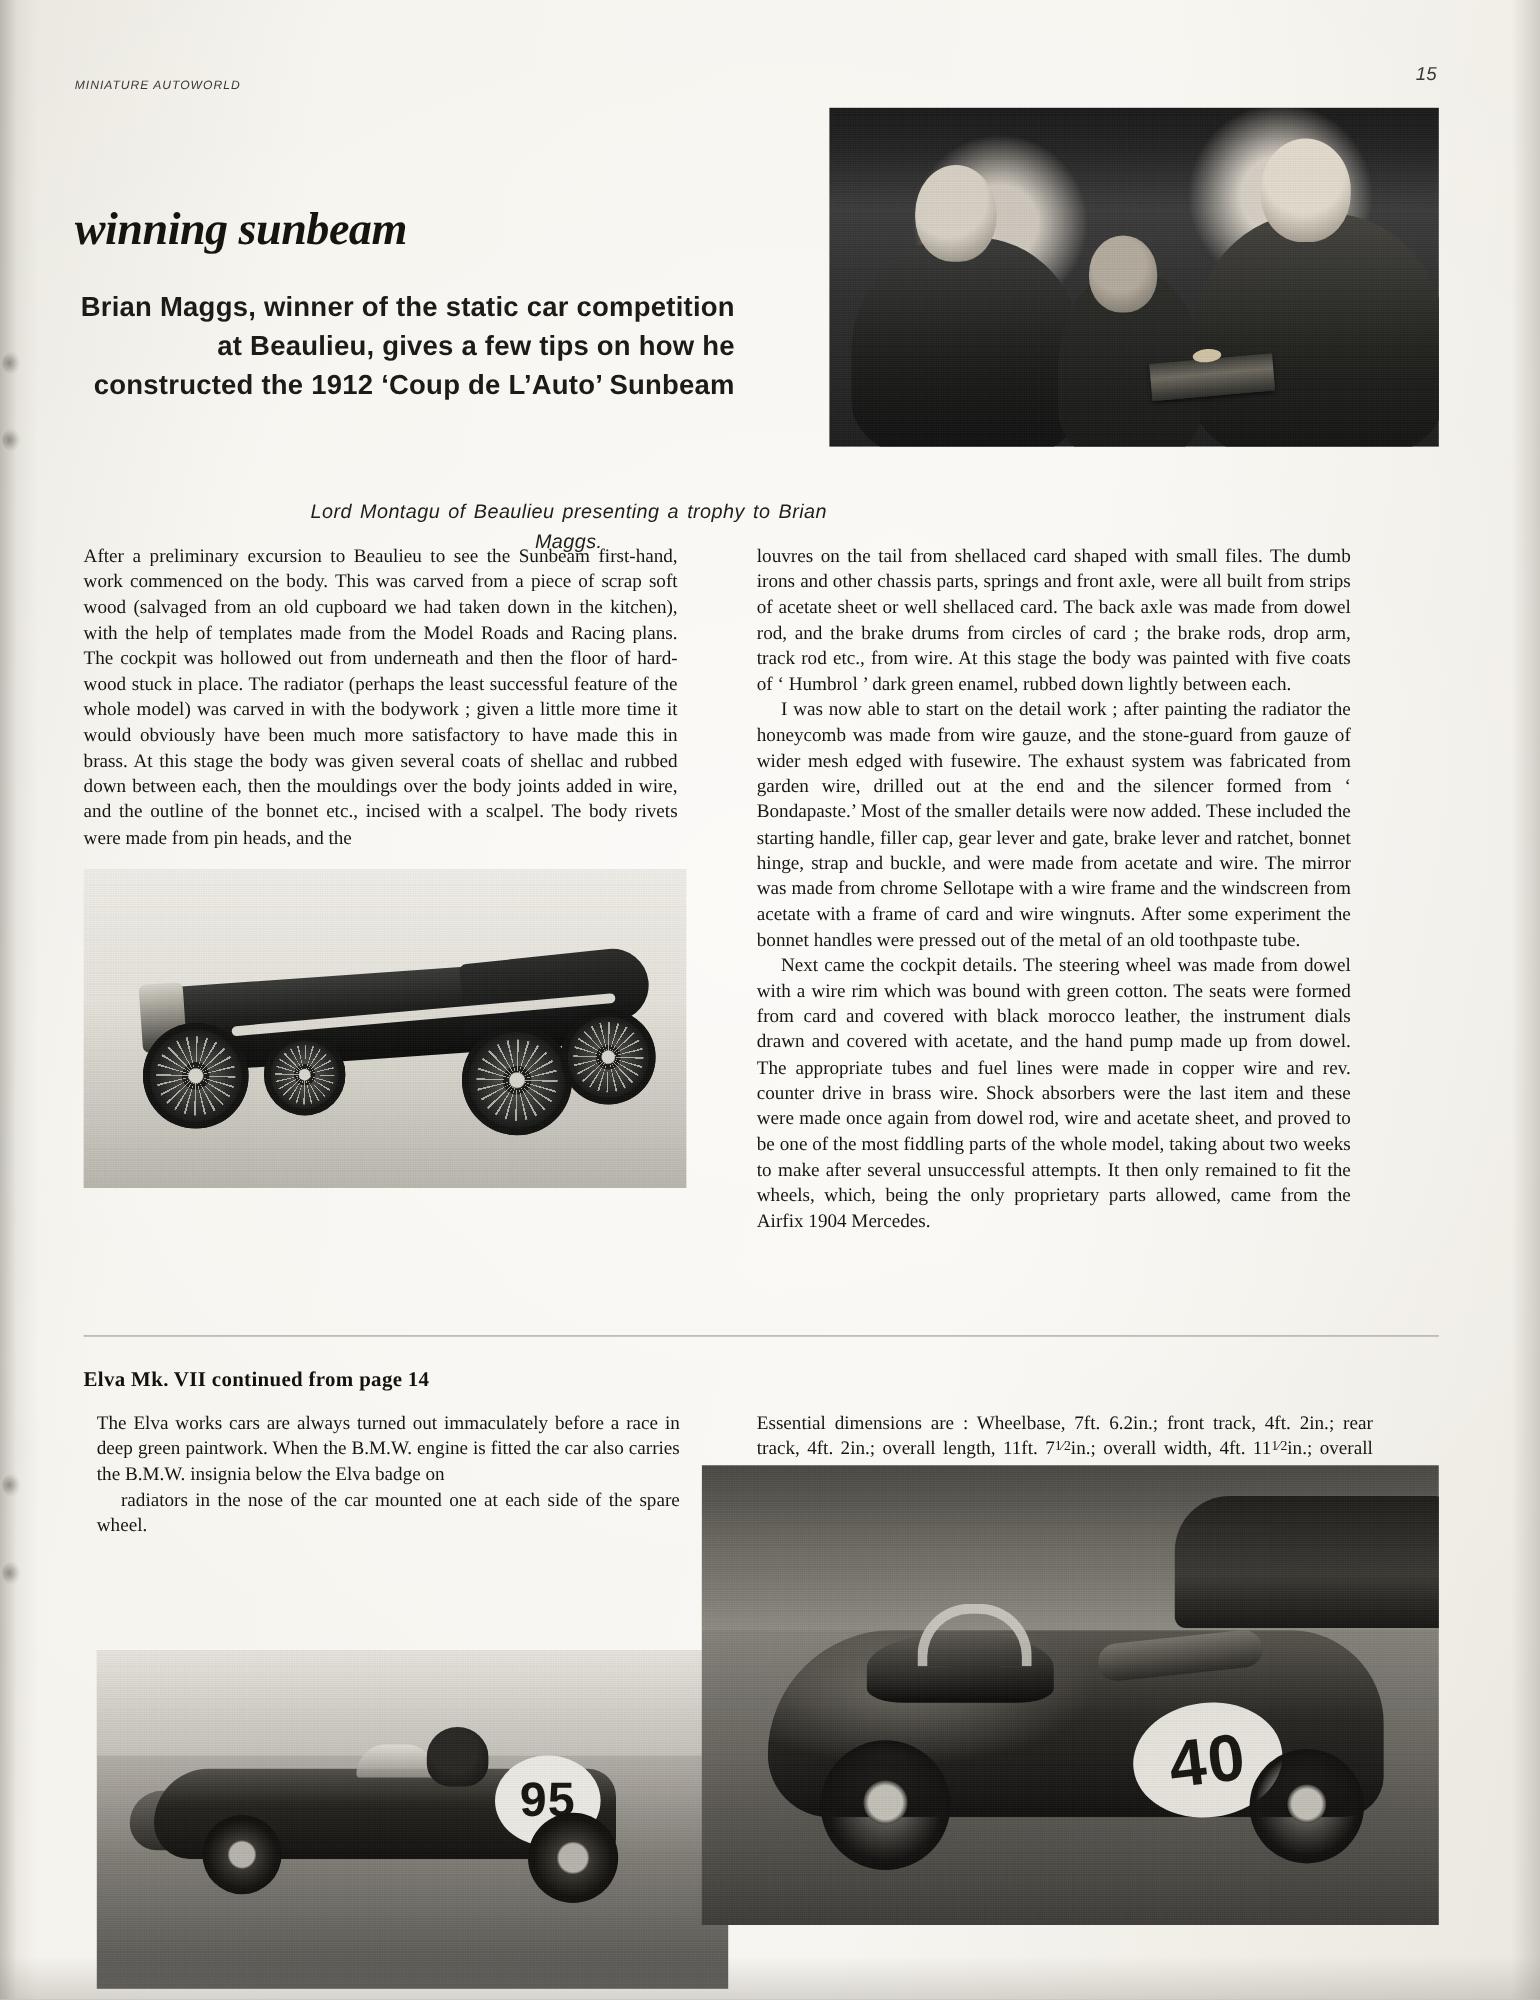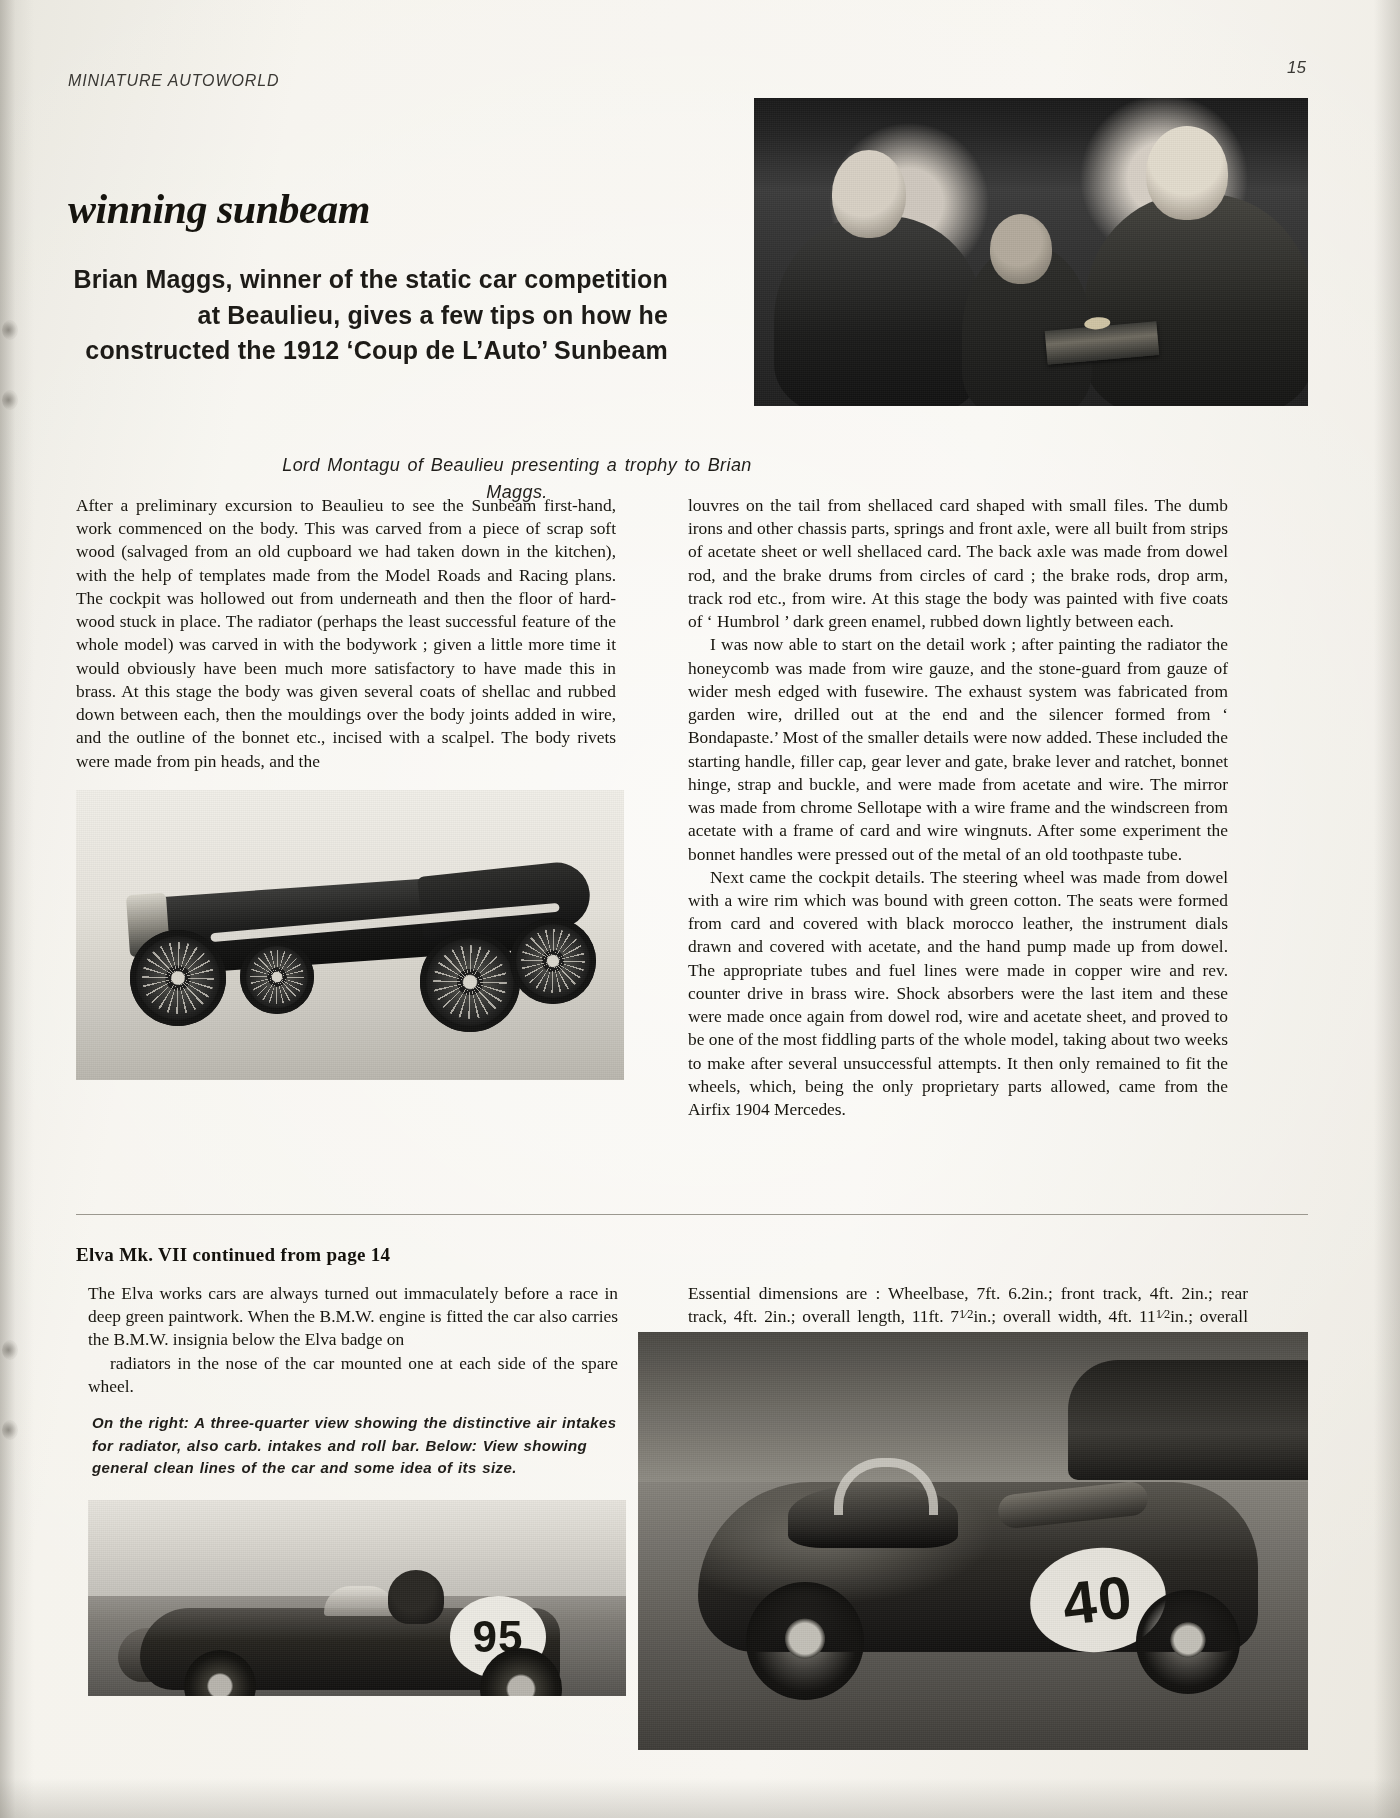--- a/index.html
+++ b/index.html
@@ -66,21 +66,21 @@
     height: 100%;
   }
 
   
   .running-head {
     position: absolute;
     left: 0;
     top: 72px;
     font-family: "Liberation Sans", sans-serif;
     font-style: italic;
-    font-size: 16px;
+    font-size: 11px;
     letter-spacing: 0.9px;
     color: #3a3834;
   }
   .folio {
     position: absolute;
     right: 2px;
     top: 58px;
     font-family: "Liberation Sans", sans-serif;
     font-style: italic;
     font-size: 17px;
@@ -230,22 +230,23 @@
   #wheel-fl { left: 40px; top: 118px; width: 96px; height: 96px; }
   #wheel-fr { left: 150px; top: 128px; width: 74px; height: 74px; }
   #wheel-rl { left: 330px; top: 120px; width: 100px; height: 100px; }
   #wheel-rr { left: 420px; top: 106px; width: 86px; height: 86px; }
 
   
   #photo-elva-95 {
     left: 20px;
     top: 1500px;
     width: 538px;
-    height: 196px;
+    height: 308px;
     background: linear-gradient(180deg, #cfccc5 0%, #aeaaa3 34%, #7f7c76 62%, #55534f 100%);
+    padding-left: 36px;
   }
   .e95-sky {
     position: absolute; left: 0; right: 0; top: 0; height: 96px;
     background: linear-gradient(180deg, #e7e4dd 0%, #c4c1ba 100%);
   }
   .e95-body {
     position: absolute;
     left: 52px; top: 108px;
     width: 420px; height: 82px;
     background: linear-gradient(180deg, #53504b 0%, #26241f 40%, #121110 100%);
@@ -499,21 +500,20 @@
       <p>The Elva works cars are always turned out immaculately before a race in deep green paintwork. When the B.M.W. engine is fitted the car also carries the B.M.W. insignia below the Elva badge on</p>
       <p>radiators in the nose of the car mounted one at each side of the spare wheel.</p>
     </div>
 
     <div class="col" id="col-right-elva">
       <p>
         <span>Essential dimensions are : Wheelbase, 7ft. 6.2in.; front track, 4ft. 2in.; rear track, 4ft. 2in.; overall length, 11ft. 7</span><span class="frac">1⁄2</span><span>in.; overall width, 4ft. 11</span><span class="frac">1⁄2</span><span>in.; overall height to top of screen, 2ft. 3</span><span class="frac">1⁄8</span><span>in.; front tyre size, 450 x 13in.; rear tyre size, 550 x 13in.</span>
       </p>
     </div>
 
-    <div class="caption-sans-italic" id="caption-elva-photos">On the right: A three-quarter view showing the distinctive air intakes for radiator, also carb. intakes and roll bar. Below: View showing general clean lines of the car and some idea of its size.</div>
 
     <div class="photo" id="photo-elva-95">
       <div class="e95-sky"></div>
       <div class="e95-nose"></div>
       <div class="e95-body"></div>
       <div class="e95-screen"></div>
       <div class="e95-driver"></div>
       <div class="roundel" id="roundel-95">95</div>
       <div class="e95-wheel" id="e95-wheel-front"></div>
       <div class="e95-wheel" id="e95-wheel-rear"></div>

